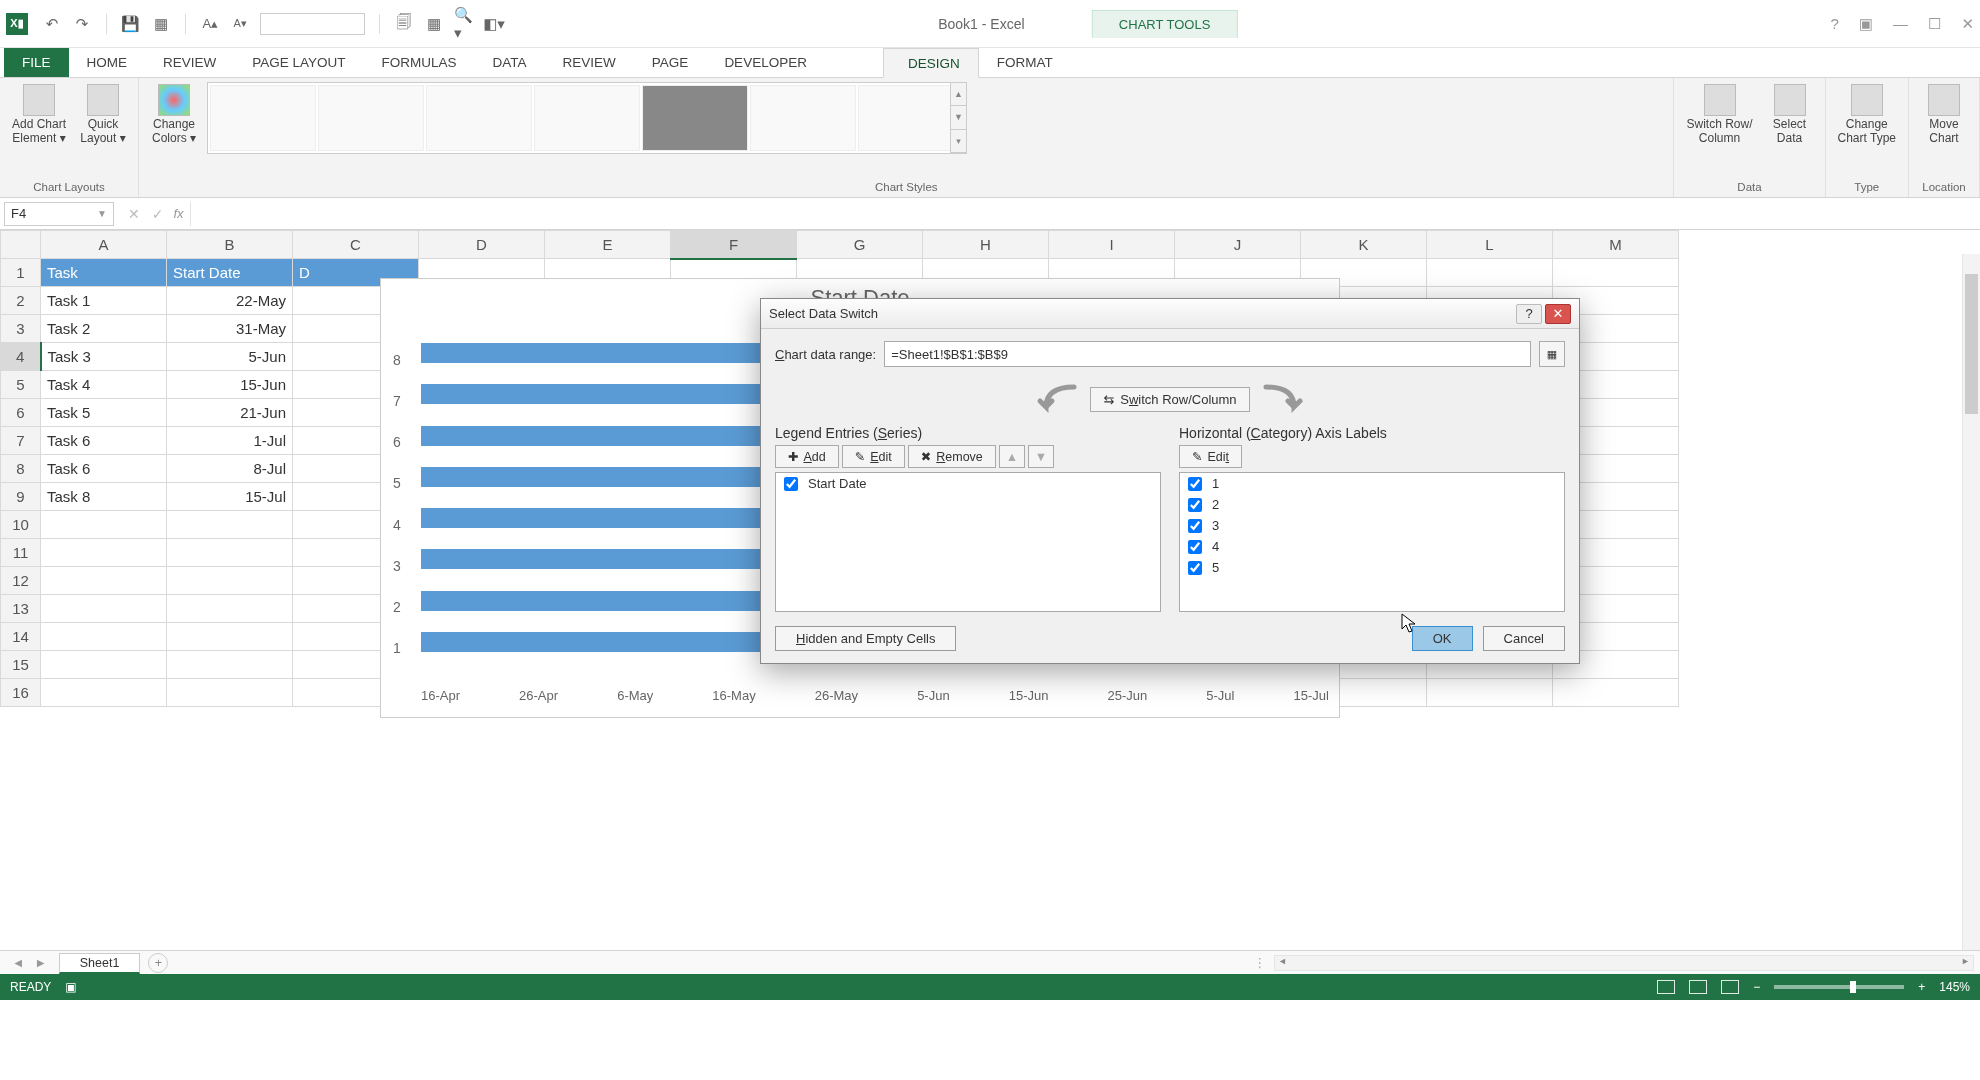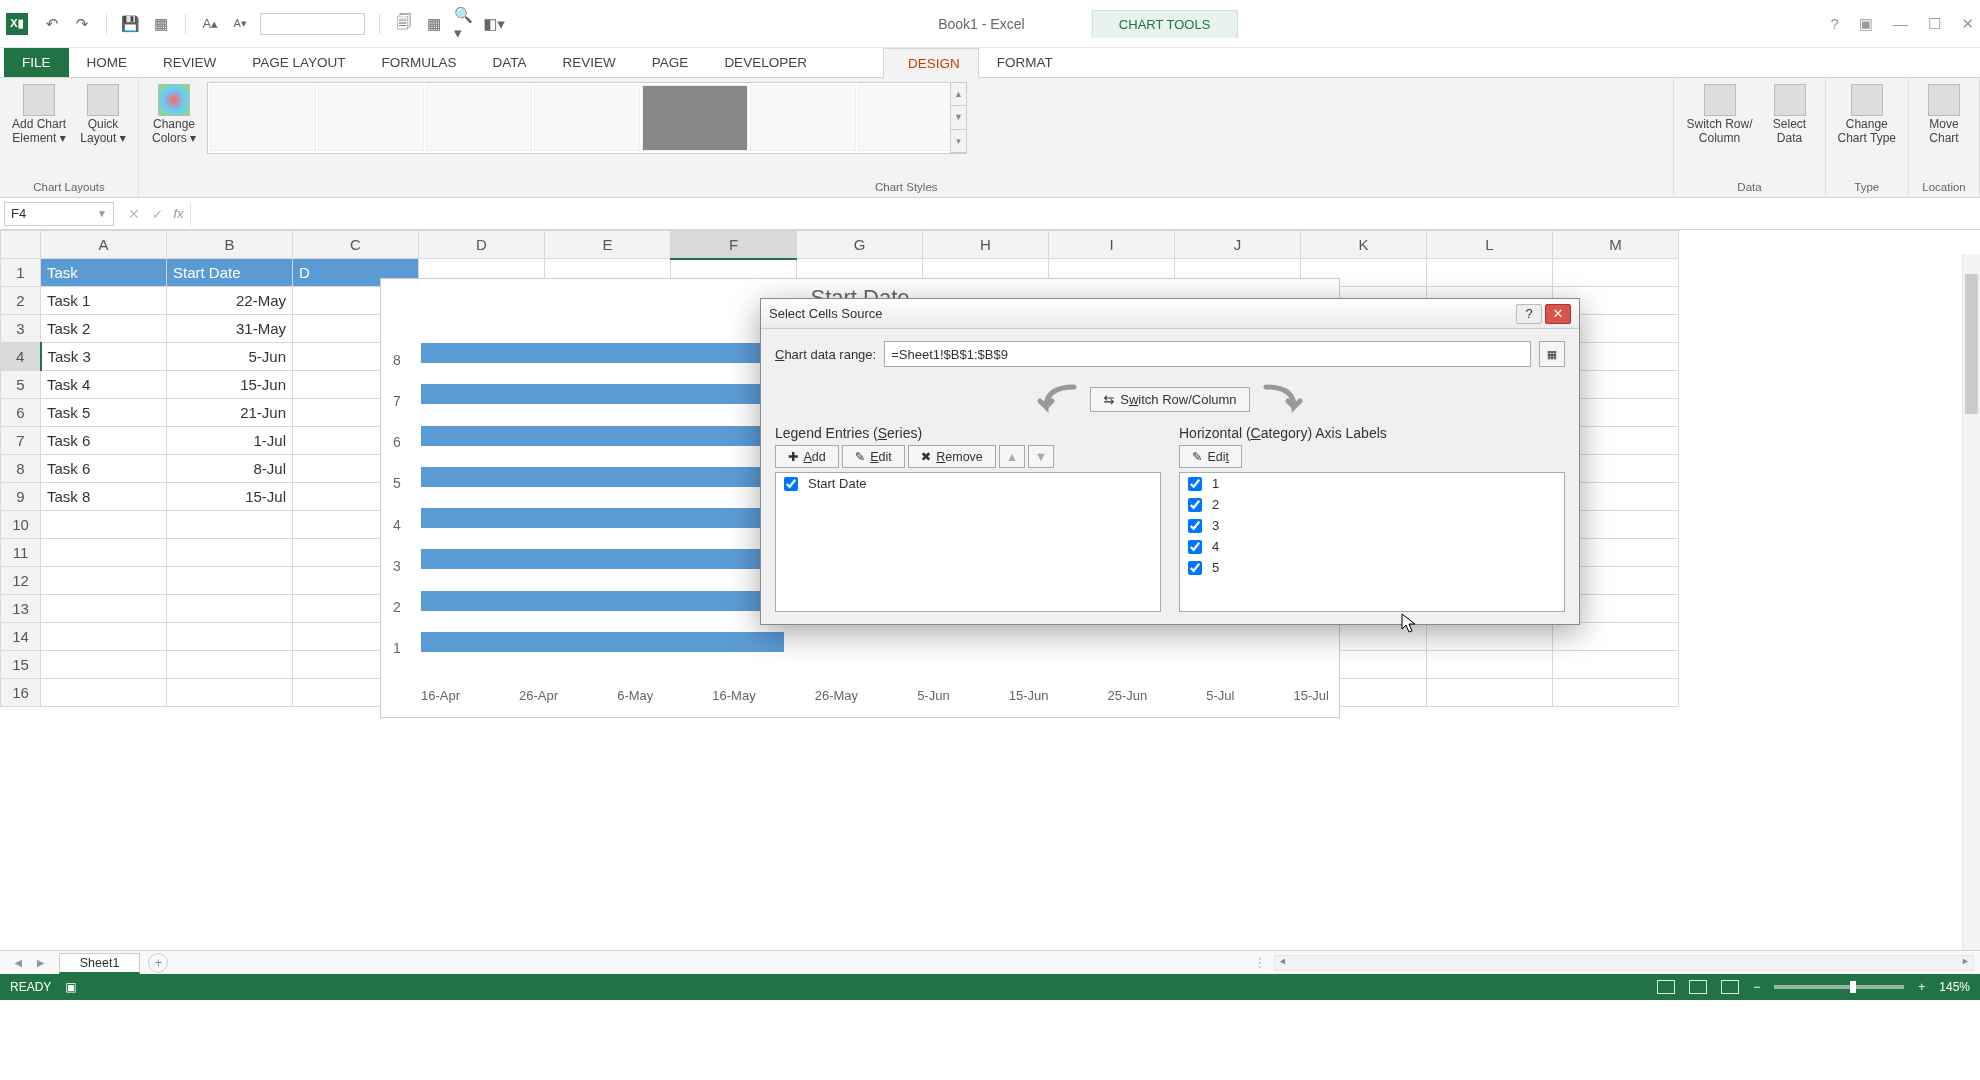--- a/index.html
+++ b/index.html
@@ -14,21 +14,21 @@
   .qat .fontbox { width: 105px; height: 22px; border: 1px solid #ccc; background: #fff; }
   .titlebar .doc-title { position: absolute; left: 50%; transform: translateX(-60%); color: #666; font-size: 14px; }
   .titlebar .tool-tab { position: absolute; left: 50%; transform: translateX(70%); color: #217346; font-size: 13px; background: #e8f3ed; padding: 6px 26px; border: 1px solid #c7e5d5; border-bottom: none; }
   .titlebar .win-controls { margin-left: auto; display: flex; gap: 20px; color: #999; font-size: 15px; }
   .titlebar .win-controls span { cursor: pointer; }
 
   
   .ribbon-tabs { height: 30px; background: #fff; display: flex; align-items: stretch; border-bottom: 1px solid #d4d4d4; padding-left: 4px; }
   .ribbon-tabs .tab { padding: 0 18px; font-size: 13.5px; color: #444; display: flex; align-items: center; cursor: pointer; }
   .ribbon-tabs .tab.file { background: #217346; color: #fff; }
-  .ribbon-tabs .tab.active { background: #f3f3f3; color: #c2410c; border: 1px solid #d4d4d4; border-bottom: 1px solid #f3f3f3; margin-bottom: -1px; padding-left: 24px; }
+  .ribbon-tabs .tab.active { background: #f3f3f3; color: #14532d; border: 1px solid #d4d4d4; border-bottom: 1px solid #f3f3f3; margin-bottom: -1px; padding-left: 24px; }
   .ribbon-tabs .tool-tabs { display: flex; margin-left: 58px; }
 
   
   .ribbon { height: 120px; background: #f3f3f3; border-bottom: 1px solid #d4d4d4; display: flex; }
   .rgroup { border-right: 1px solid #e0e0e0; padding: 4px 8px 0 8px; display: flex; flex-direction: column; }
   .rgroup .row { display: flex; gap: 6px; flex: 1; align-items: flex-start; }
   .rgroup .label { font-size: 11.5px; color: #666; text-align: center; padding: 2px 0 4px 0; }
   .rbtn { display: flex; flex-direction: column; align-items: center; justify-content: flex-start; padding: 2px 4px; min-width: 54px; cursor: pointer; font-size: 12px; color: #444; text-align: center; line-height: 1.15; }
   .rbtn .icn { width: 32px; height: 32px; background: #ddd; margin-bottom: 2px; border: 1px solid #bbb; }
   .styles-gallery { width: 760px; height: 72px; background: #fff; border: 1px solid #ccc; display: flex; gap: 2px; padding: 2px; position: relative; }
@@ -568,21 +568,21 @@
       </div>
   </div>
 
   <div class="vscroll">
       <div class="vthumb"></div>
     </div>
 </div>
 
 <div class="dialog-shadow">
   <div class="dlg-title">
-    <span>Select Cells Source</span>
+    <span>Select Data Switch</span>
     <div class="tctrls">
       <span>?</span>
       <span class="close">✕</span>
     </div>
   </div>
   <div class="dlg-body">
     <div class="dlg-range-row">
       <label><span class="u">C</span>hart data range:</label>
       <div class="range-input">=Sheet1!$B$1:$B$9</div>
       <div class="range-btn">
@@ -651,20 +651,26 @@
             <div class="row">
               <input type="checkbox" checked="" style="">
               <span>4</span>
             </div>
             <div class="row">
               <input type="checkbox" checked="" style="">
               <span>5</span>
             </div>
           </div>
       </div>
+    </div>
+    <div class="dlg-footer">
+      <div class="dbtn"><span class="u">H</span>idden and Empty Cells</div>
+      <div class="spacer"></div>
+      <div class="dbtn ok">OK</div>
+      <div class="dbtn">Cancel</div>
     </div>
   </div>
   <svg class="cursor-arrow" style="left:640px; top:314px" viewBox="0 0 18 22">
       <path d="M1 1 L1 16 L5 12 L8 19 L11 18 L8 11 L14 11 Z" fill="#fff" stroke="#000"></path>
     </svg>
 </div>
 
 <div class="sheet-tabs">
   <div class="nav">
       <span>◄</span>

